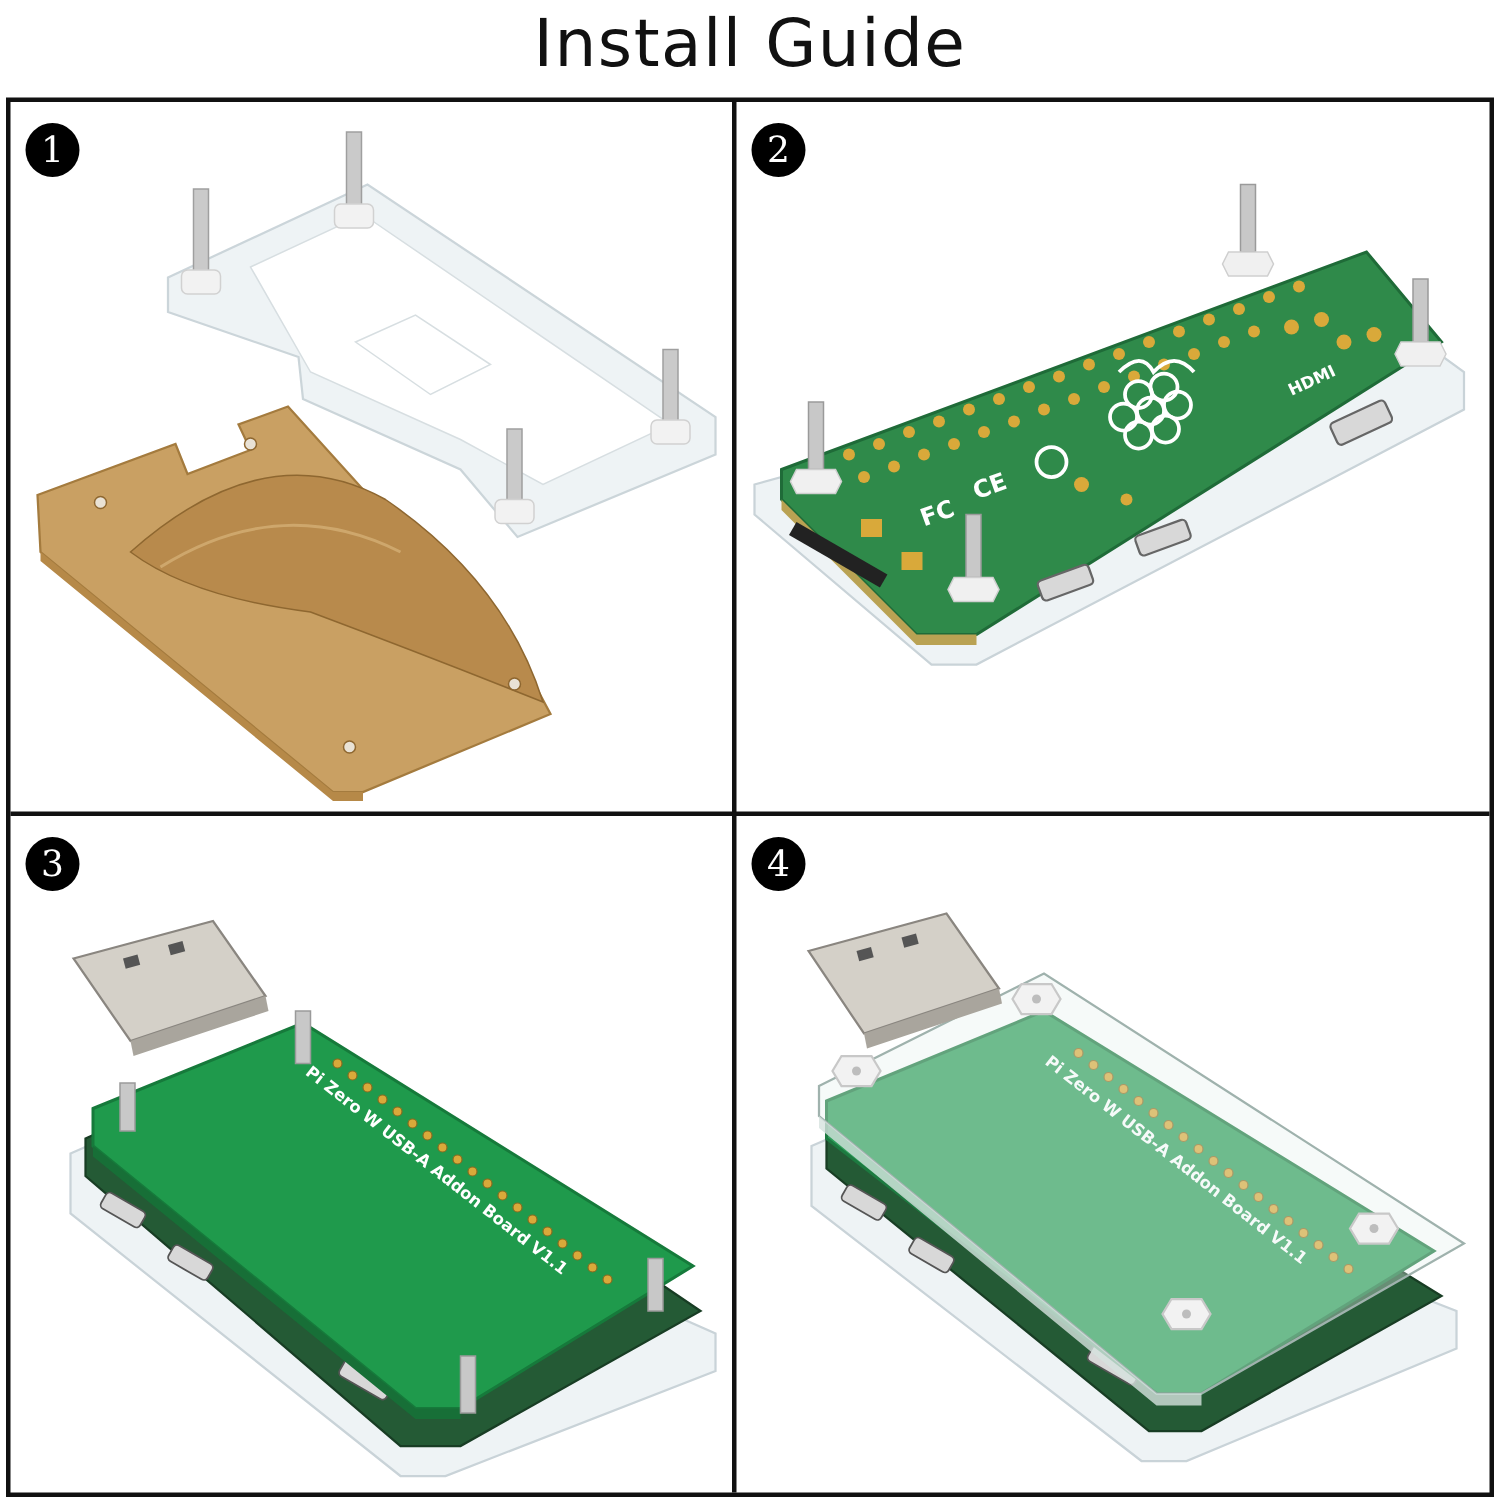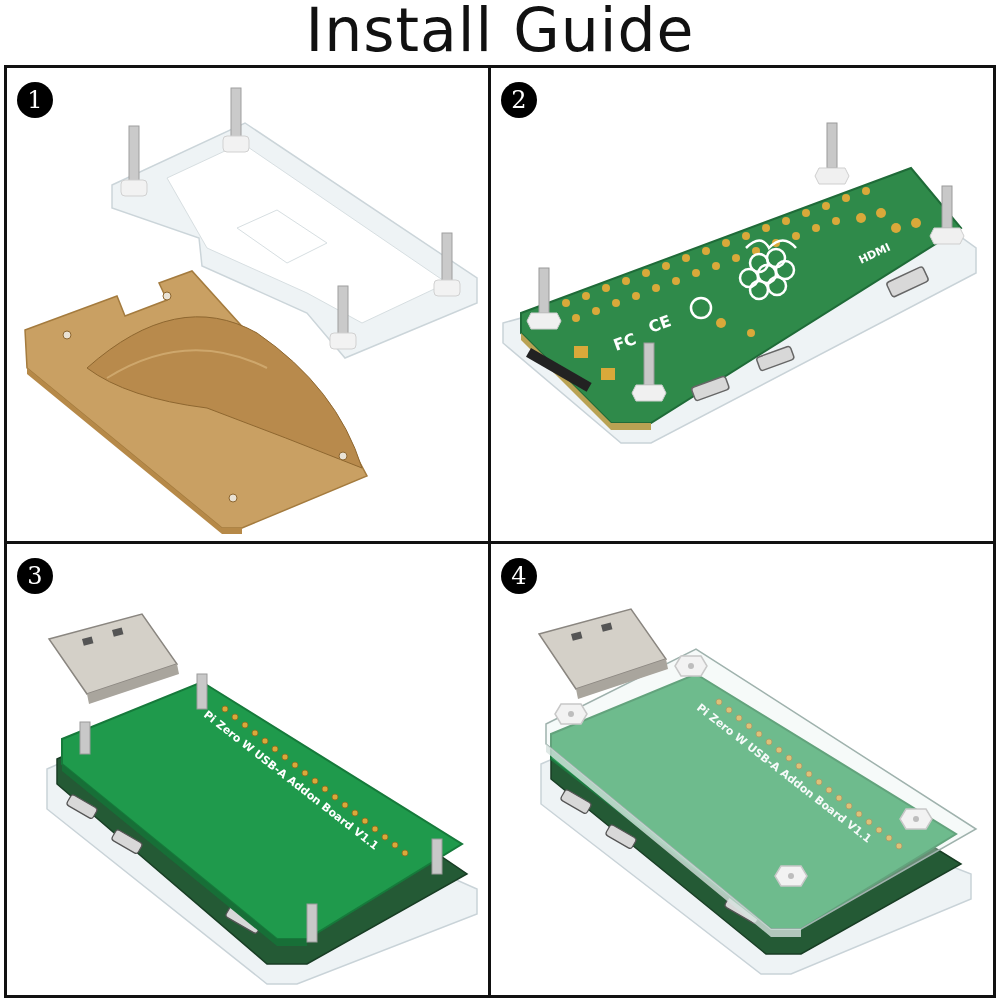--- a/index.html
+++ b/index.html
@@ -1,17 +1,17 @@
 <!DOCTYPE html>
 <html><head>
 <meta charset="utf-8">
 <style>
   html, body { margin:0; padding:0; background:#ffffff; }
   body { width:1000px; height:1000px; position:relative; overflow:hidden; font-family:"DejaVu Sans", sans-serif; }
-  .title { position:absolute; left:0; top:4px; width:1000px; text-align:center; font-size:60px; font-weight:normal; color:#111; letter-spacing:1px; line-height:52px; font-family:"DejaVu Sans", sans-serif; }
+  .title { position:absolute; left:0; top:4px; width:1000px; text-align:center; font-size:44px; font-weight:normal; color:#111; letter-spacing:1px; line-height:52px; font-family:"DejaVu Sans", sans-serif; }
   .grid { position:absolute; left:4px; top:65px; width:986px; height:927px; border:3px solid #111; box-sizing:content-box; }
   .vline { position:absolute; left:481px; top:0; width:3px; height:927px; background:#111; }
   .hline { position:absolute; left:0; top:473px; width:986px; height:3px; background:#111; }
   .cell { position:absolute; overflow:hidden; }
   .c1 { left:0; top:0; width:481px; height:473px; }
   .c2 { left:484px; top:0; width:502px; height:473px; }
   .c3 { left:0; top:476px; width:481px; height:451px; }
   .c4 { left:484px; top:476px; width:502px; height:451px; }
   .badge { position:absolute; left:10px; top:14px; width:36px; height:36px; border-radius:50%; background:#000; color:#fff; font-family:"DejaVu Serif", serif; font-size:24px; line-height:36px; text-align:center; }
   .c3 .badge, .c4 .badge { top:14px; }

